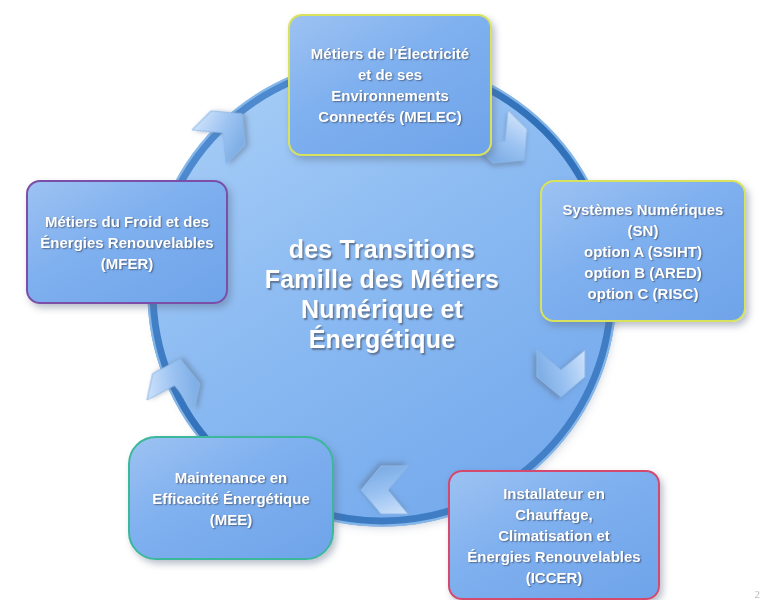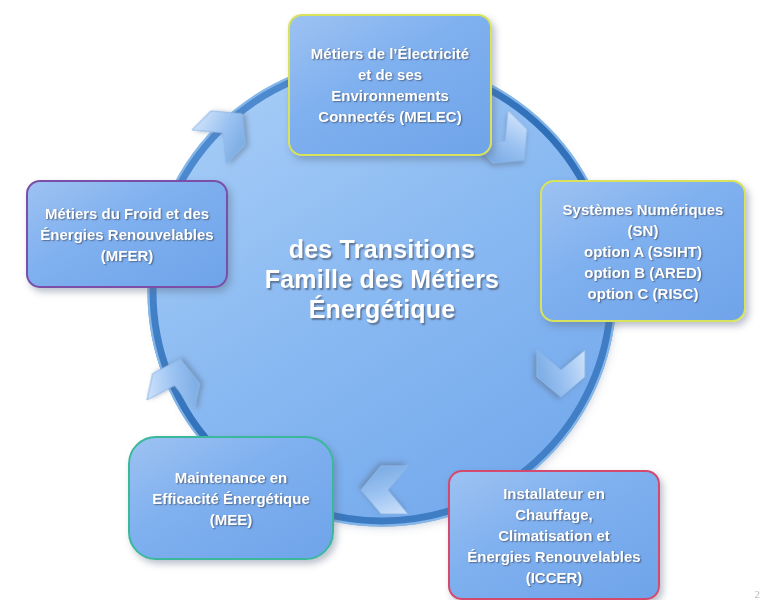--- a/index.html
+++ b/index.html
@@ -82,21 +82,21 @@
   #node-iccer {
     left: 448px; top: 438px; width: 212px; height: 130px;
     border-color: #d44a6e;
     margin-top: 32px;
   }
   #node-mee {
     left: 128px; top: 436px; width: 206px; height: 124px;
     border-color: #3bb79b;
   }
   #node-mfer {
-    left: 26px; top: 180px; width: 202px; height: 108px;
+    left: 26px; top: 180px; width: 202px; height: 124px;
     border-color: #7b4fa8;
   }
 
   #node-sn .node-text,
   #node-melec .node-text,
   #node-iccer .node-text { font-size: 15px; }
 
   
   .corner-mark {
     position: absolute;
@@ -161,20 +161,21 @@
 
       <g filter="url(#arrowShadow)" transform="translate(39,382) rotate(-78)">
         <polygon points="0,0 27,0 47,24 27,48 0,48 20,24" fill="url(#arrowFill)" stroke="#8cb7e6" stroke-width="1"></polygon>
       </g>
     </svg>
   </div>
 
   <div class="center-title">
     <div>des Transitions</div>
     <div>Famille des Métiers</div>
+    <div>Numérique et</div>
     <div>Énergétique</div>
   </div>
 
   <div class="node" id="node-sn" style="border-color: rgb(216, 226, 92);">
     <span class="node-text">Systèmes Numériques
 (SN)
 option A (SSIHT)
 option B (ARED)
 option C (RISC)</span>
   </div>

